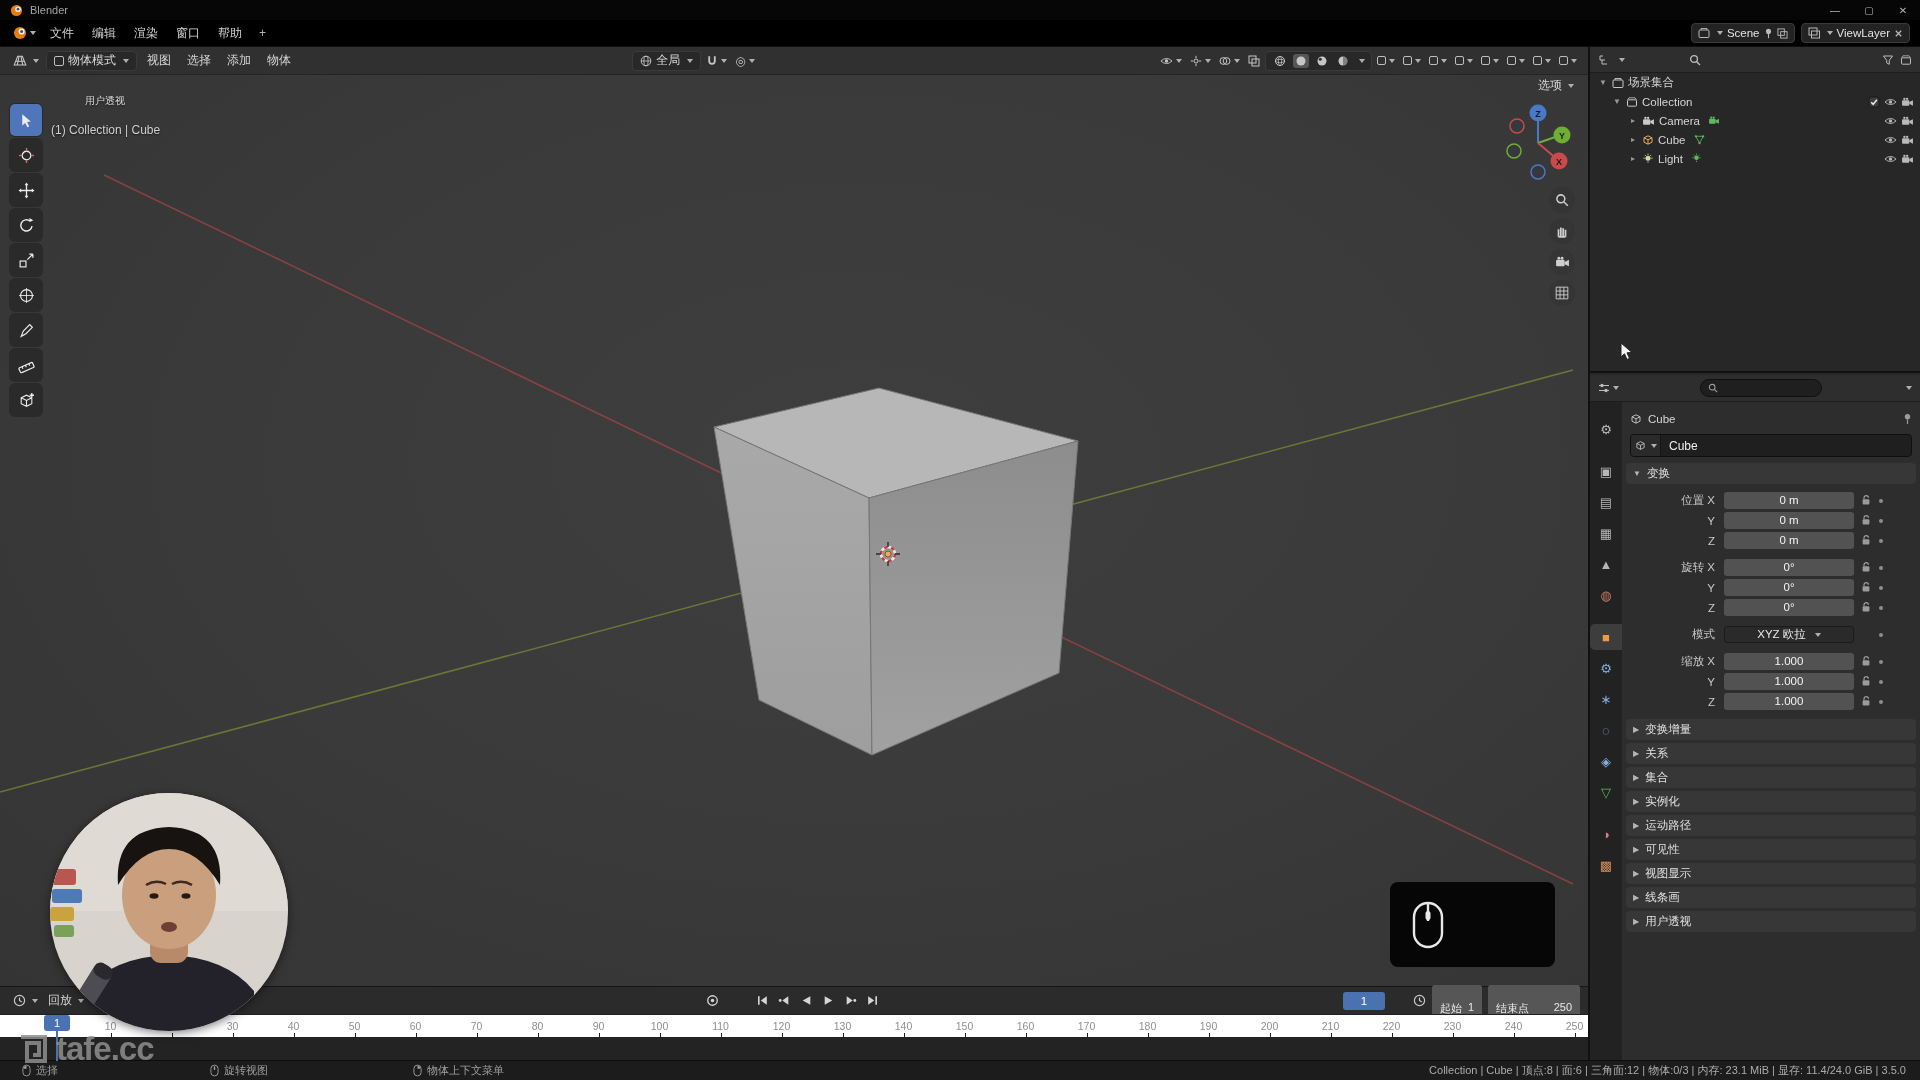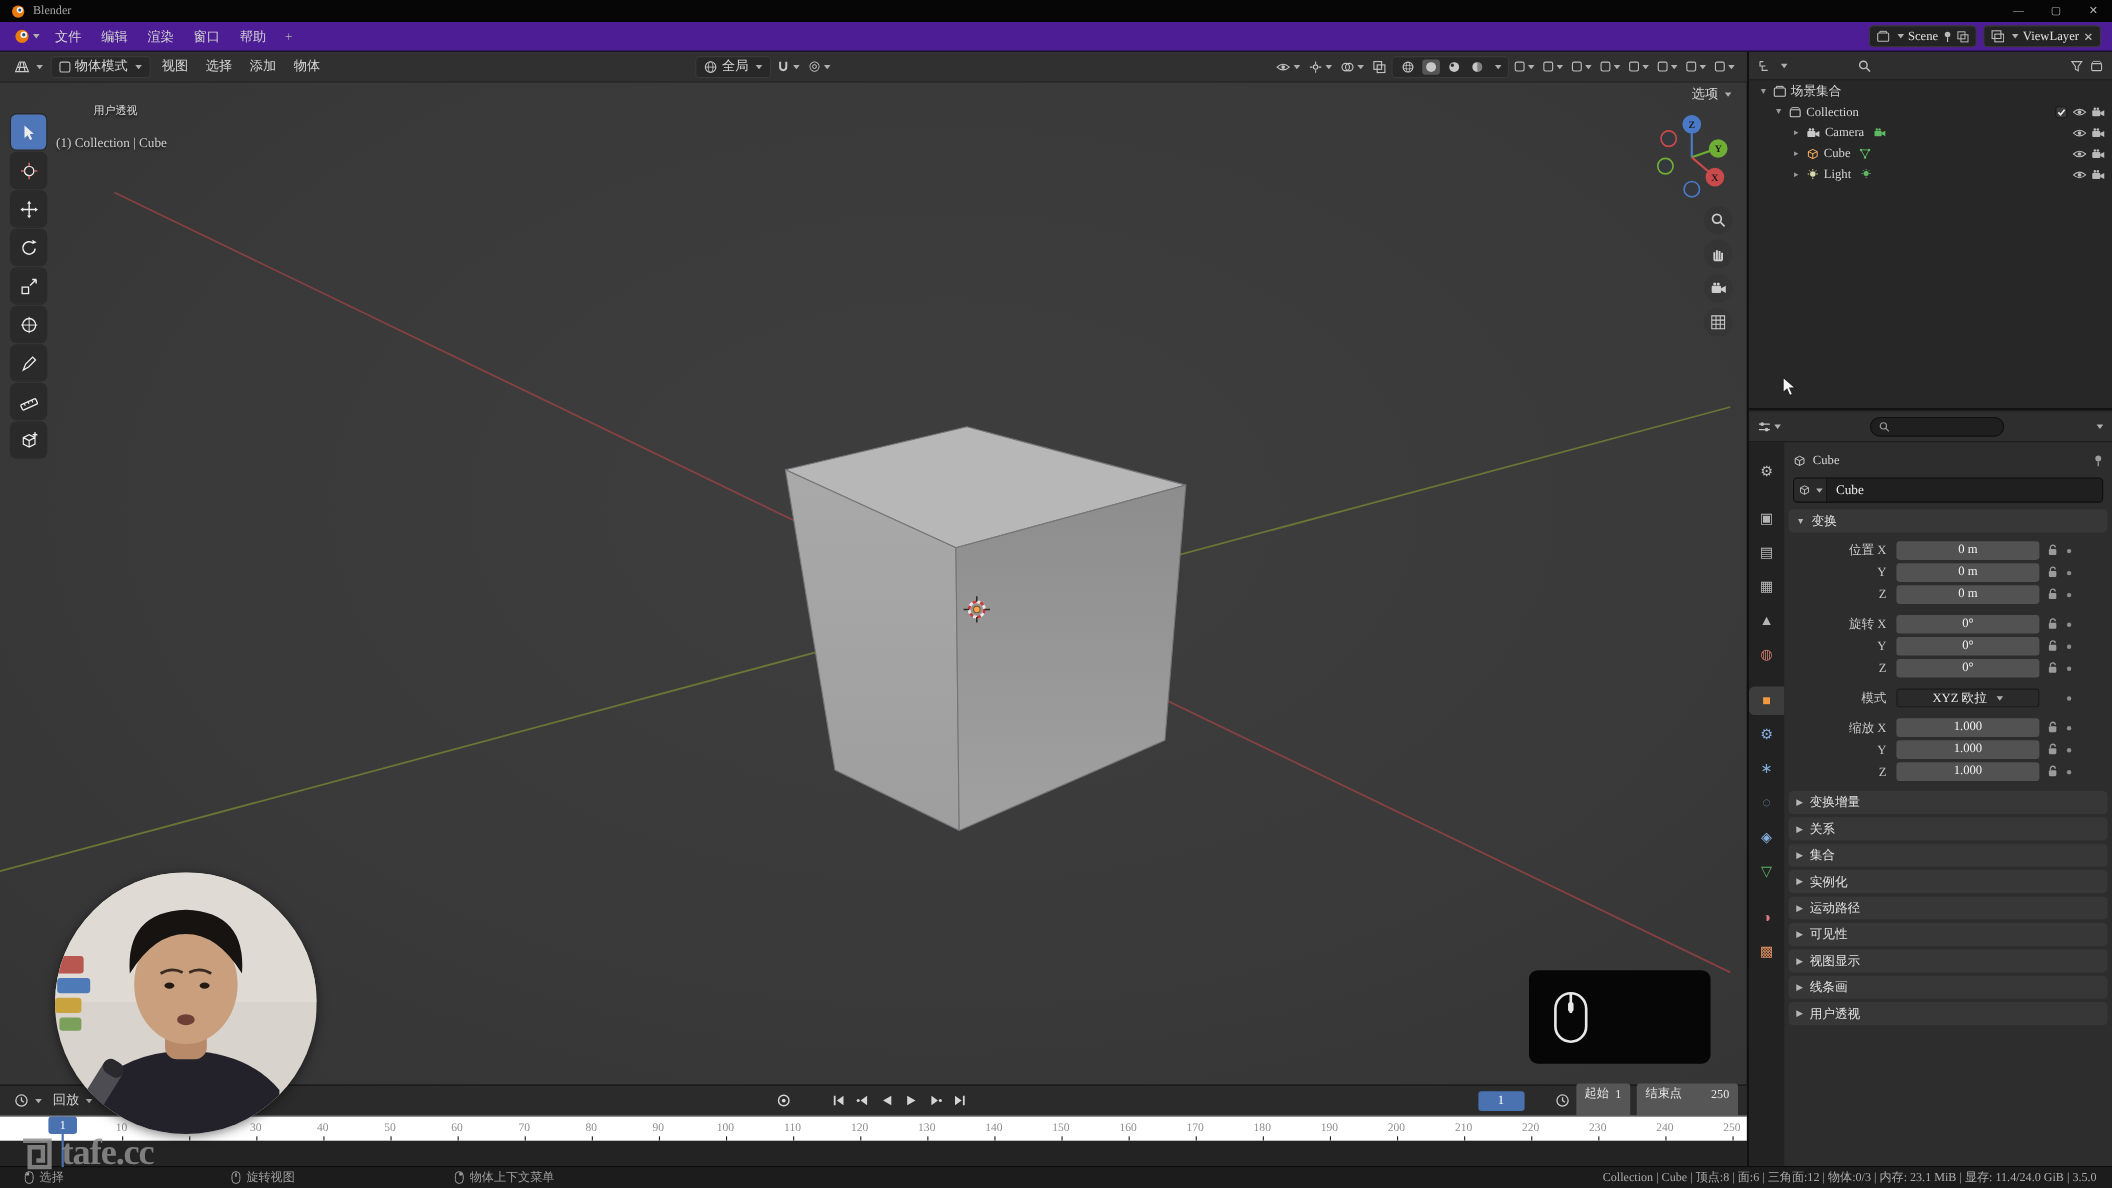--- a/index.html
+++ b/index.html
@@ -1,33 +1,33 @@
 <!DOCTYPE html>
 <html><head>
 <meta charset="utf-8">
 <title>Blender</title>
 <style>
   *{margin:0;padding:0;box-sizing:border-box;}
   html,body{width:1920px;height:1080px;overflow:hidden;background:#141414;
     font-family:"Liberation Sans","DejaVu Sans",sans-serif;color:#c8c8c8;}
-  #stage{position:relative;width:1920px;height:1080px;background:#2d2d2d;overflow:hidden;font-family:Liberation Serif, serif;}
+  #stage{position:relative;width:1920px;height:1080px;background:#2d2d2d;overflow:hidden;}
   .abs{position:absolute;}
   .chev{width:0;height:0;border-left:3.5px solid transparent;border-right:3.5px solid transparent;
     border-top:4px solid #b0b0b0;display:inline-block;margin-left:3px;flex:none;}
   .sq{width:9px;height:9px;border:1px solid #bdbdbd;border-radius:2px;display:inline-block;flex:none;}
   svg{display:block;}
 
   
   #titlebar{position:absolute;left:0;top:0;width:1920px;height:20px;background:#060606;
     display:flex;align-items:center;font-size:11px;color:#a5a5a5;z-index:5;}
   .winbtns{margin-left:auto;display:flex;align-items:center;height:20px;}
   .winbtn{width:34px;height:20px;display:flex;align-items:center;justify-content:center;color:#b5b5b5;font-size:10px;}
 
   
-  #topbar{position:absolute;left:0;top:20px;width:1920px;height:27px;background:#4c1d95;
+  #topbar{position:absolute;left:0;top:20px;width:1920px;height:27px;background:#000000;
     display:flex;align-items:center;font-size:12px;color:#d2d2d2;border-bottom:1px solid #0e0e0e;z-index:5;}
   .appbtn{display:flex;align-items:center;padding:0 5px;margin-left:8px;}
   .menus{display:flex;align-items:center;}
   .menu-item{padding:4px 9px;border-radius:3px;}
   .ws-tabs{display:flex;align-items:flex-end;height:27px;margin-left:64px;}
   .ws-tab{padding:5px 10px 6px;color:#b2b2b2;border-radius:5px 5px 0 0;white-space:nowrap;}
   .ws-tab.active{background:#3d3d3d;color:#f2f2f2;}
   .ws-add{padding:5px 8px;color:#b2b2b2;}
   .tb-right{margin-left:auto;display:flex;align-items:flex-start;gap:6px;margin-right:10px;}
   .selector{display:flex;align-items:center;gap:4px;background:#232323;border:1px solid #3a3a3a;
@@ -119,21 +119,21 @@
   #timeline{position:absolute;left:0;top:986px;width:1588px;height:74px;background:#2b2b2b;
     border-top:1px solid #161616;}
   .tl-header{position:relative;height:27px;display:flex;align-items:center;padding:0 8px;
     font-size:12px;color:#d2d2d2;}
   .tl-transport{position:absolute;left:706px;top:0;height:27px;display:flex;align-items:center;gap:9px;
     color:#d5d5d5;}
   .tl-right{margin-left:auto;display:flex;align-items:center;gap:6px;}
   .frame-field{width:42px;height:18px;background:#4a72b0;border-radius:3px;color:#fff;
     text-align:center;line-height:18px;font-size:11.5px;}
   .range-field{height:18px;background:#565656;border-radius:3px;color:#e8e8e8;font-size:11px;
-    display:flex;align-items:flex-end;padding:16px 8px;gap:6px;}
+    display:flex;align-items:flex-start;padding:16px 8px;gap:6px;}
   .tl-ruler{position:relative;height:23px;background:#ffffff;border-top:1px solid #1f1f1f;overflow:hidden;}
   .ruler-ticks{display:flex;padding-left:80px;}
   .tick{width:61px;text-align:center;font-size:10.5px;color:#8f8f8f;line-height:22px;position:relative;flex:none;}
   .tick::after{content:"";position:absolute;left:50%;bottom:0;width:1px;height:4px;background:#1d1d1d;}
   .tl-track{height:24px;background:#232323;}
   .playhead-badge{position:absolute;left:44px;top:28px;width:26px;height:16px;background:#4a72b0;
     border-radius:3px;color:#fff;font-size:11px;text-align:center;line-height:16px;z-index:2;}
   .playhead-line{position:absolute;left:56px;top:28px;width:2px;height:46px;background:#4a72b0;z-index:1;}
 
   

